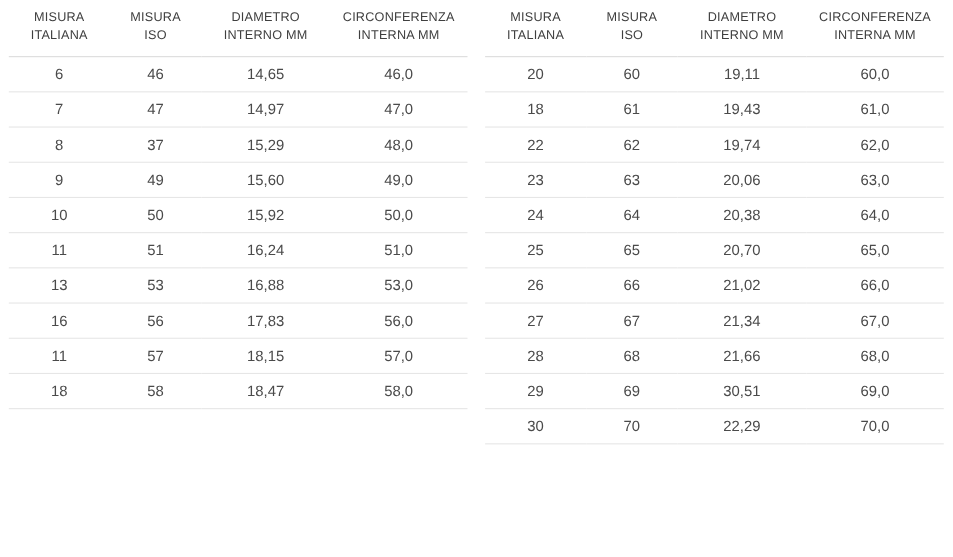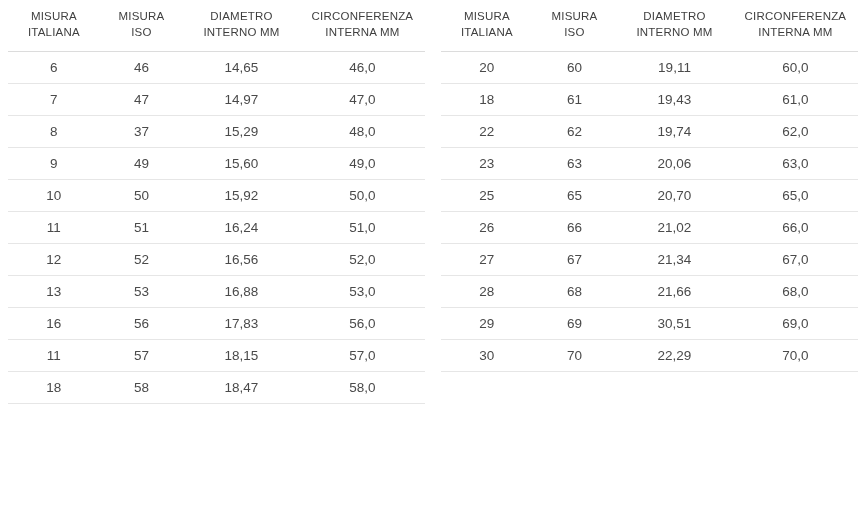--- a/index.html
+++ b/index.html
@@ -131,26 +131,20 @@
           <td>15,92</td>
           <td>50,0</td>
         </tr>
         <tr>
           <td>11</td>
           <td>51</td>
           <td>16,24</td>
           <td>51,0</td>
         </tr>
         <tr>
-          <td>12</td>
-          <td>52</td>
-          <td>16,56</td>
-          <td>52,0</td>
-        </tr>
-        <tr>
           <td>13</td>
           <td>53</td>
           <td>16,88</td>
           <td>53,0</td>
         </tr>
         <tr>
           <td>16</td>
           <td>56</td>
           <td>17,83</td>
           <td>56,0</td>
@@ -218,20 +212,26 @@
           <td>19,74</td>
           <td>62,0</td>
         </tr>
         <tr>
           <td>23</td>
           <td>63</td>
           <td>20,06</td>
           <td>63,0</td>
         </tr>
         <tr>
+          <td>24</td>
+          <td>64</td>
+          <td>20,38</td>
+          <td>64,0</td>
+        </tr>
+        <tr>
           <td>25</td>
           <td>65</td>
           <td>20,70</td>
           <td>65,0</td>
         </tr>
         <tr>
           <td>26</td>
           <td>66</td>
           <td>21,02</td>
           <td>66,0</td>

